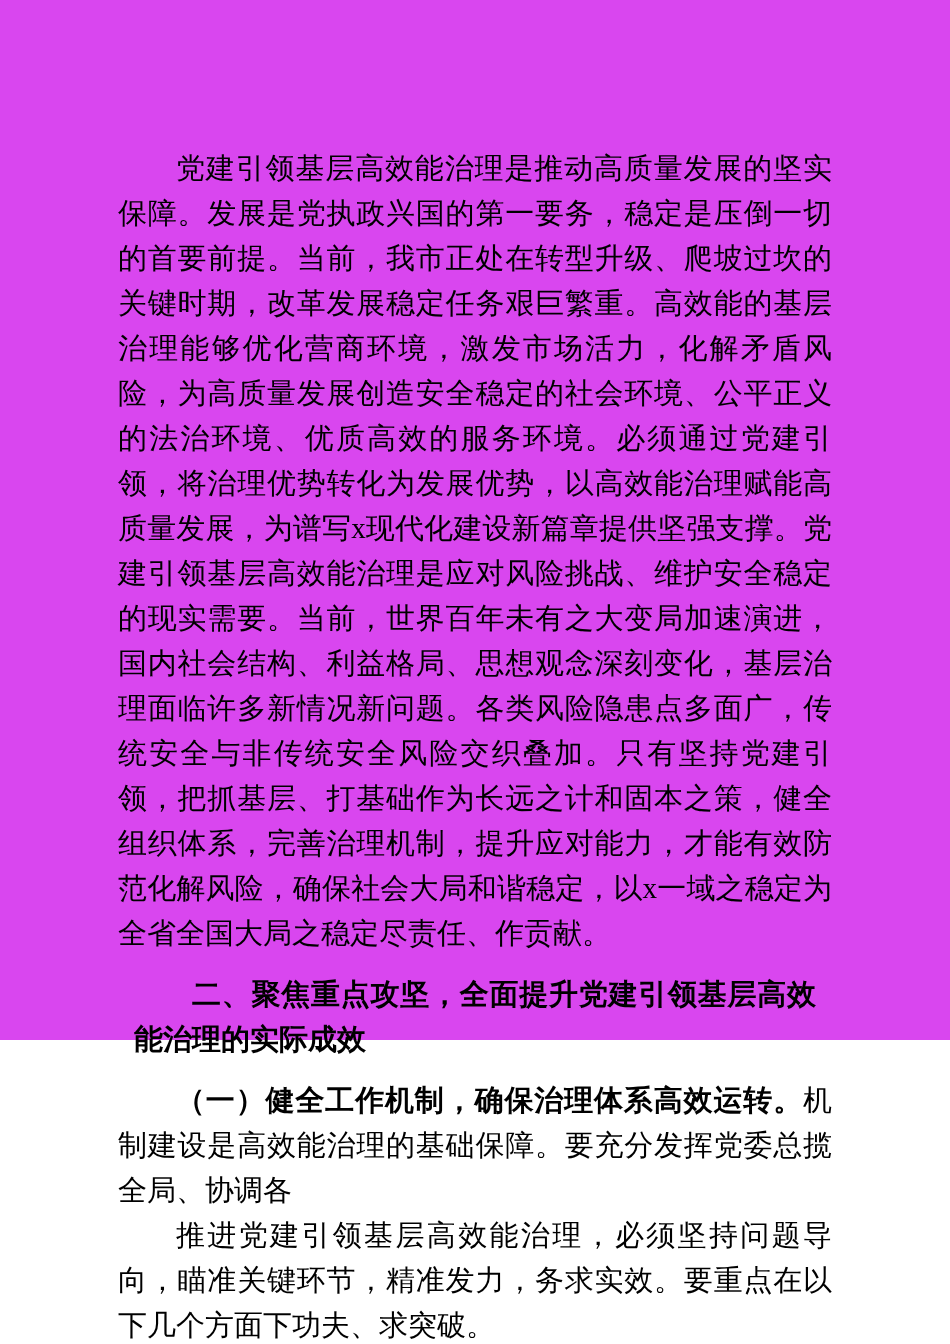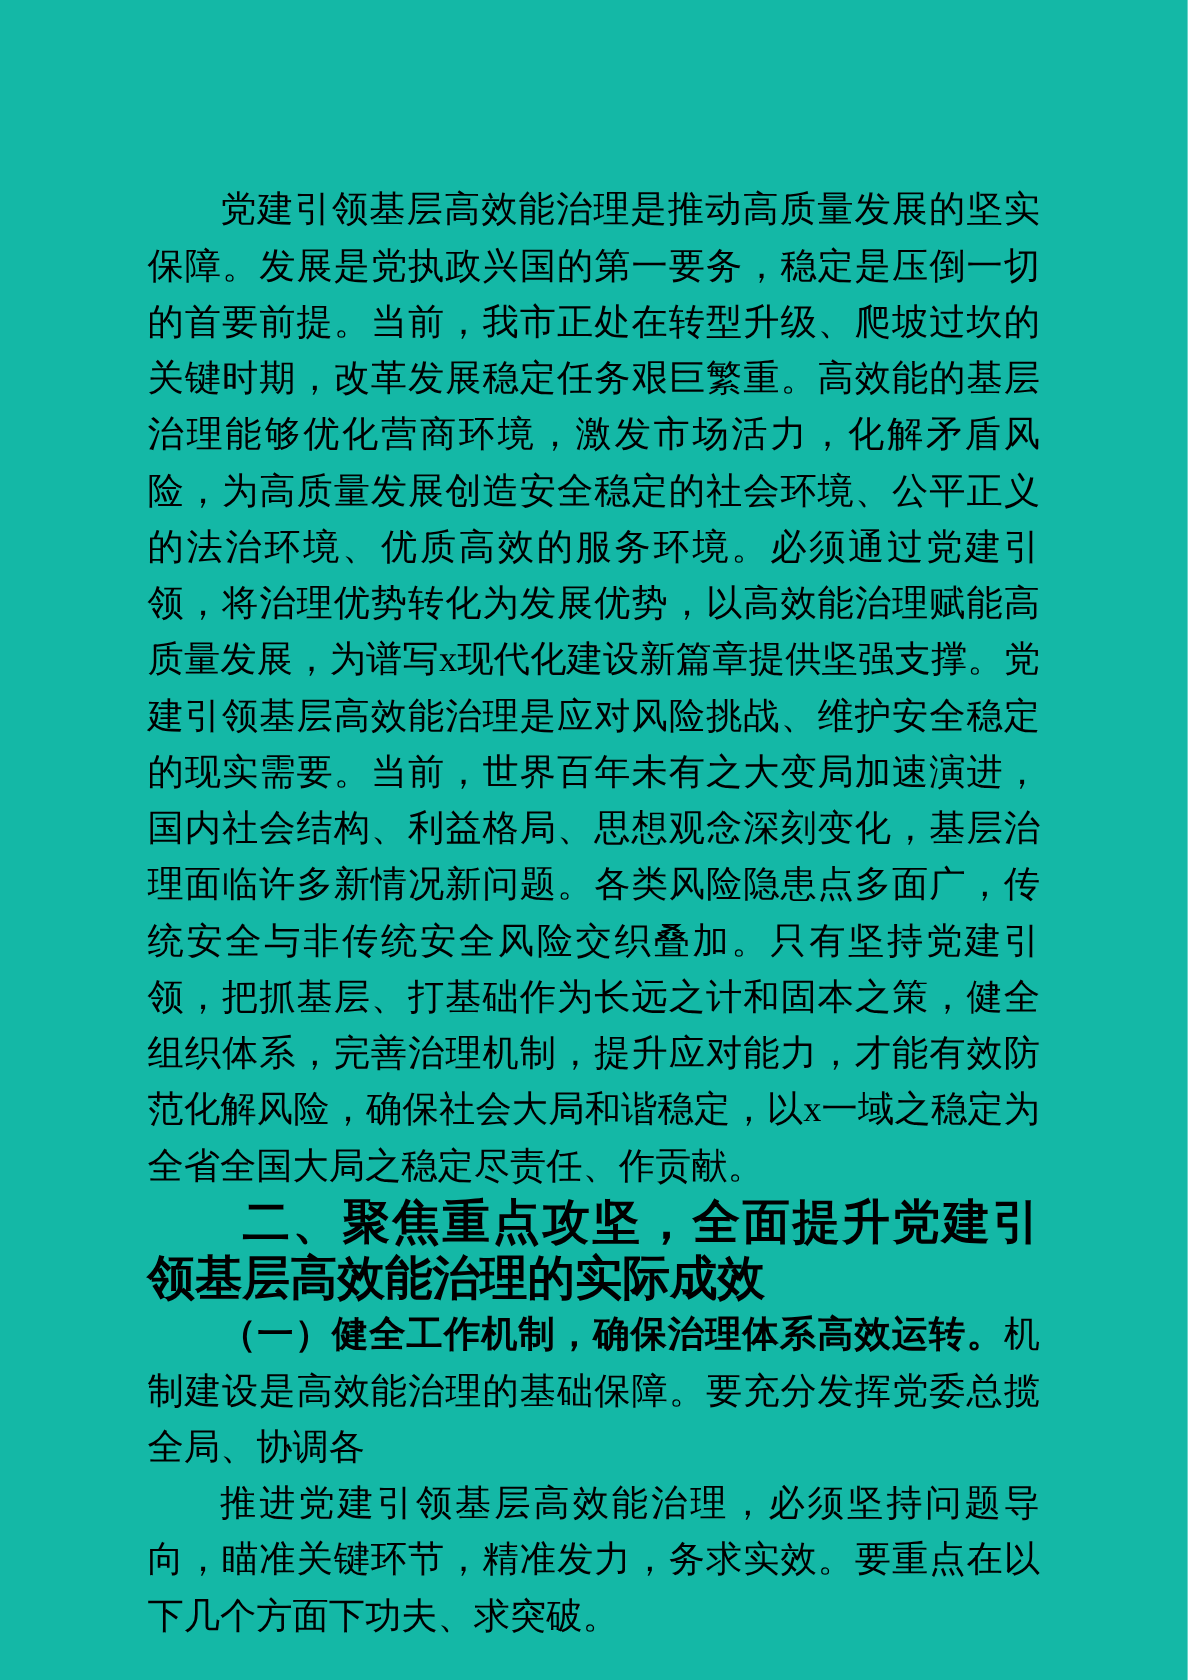--- a/index.html
+++ b/index.html
@@ -9,36 +9,36 @@
     }
     body {
       width: 950px;
       height: 1344px;
       overflow: hidden;
       color: #000000;
       font-family: "Liberation Serif", "DejaVu Serif", serif;
     }
     .page {
       width: 950px;
-      height: 1344px;
+      height: 1040px;
       box-sizing: border-box;
       padding: 146px 118px 0 118px;
-      background: #14b8a6;
+      background: #d946ef;
     }
     .body-para {
       margin: 0;
       font-size: 29px;
       line-height: 45px;
       text-align: justify;
       text-indent: 2em;
       word-break: break-all;
     }
     .section-heading {
-      margin: 0;
-      font-size: 38px;
+      margin: 16px;
+      font-size: 29px;
       line-height: 45px;
       font-weight: 700;
       font-family: "Liberation Sans", "DejaVu Sans", sans-serif;
       text-align: justify;
       text-indent: 2em;
       word-break: break-all;
     }
     .lead-bold {
       font-weight: 700;
     }

